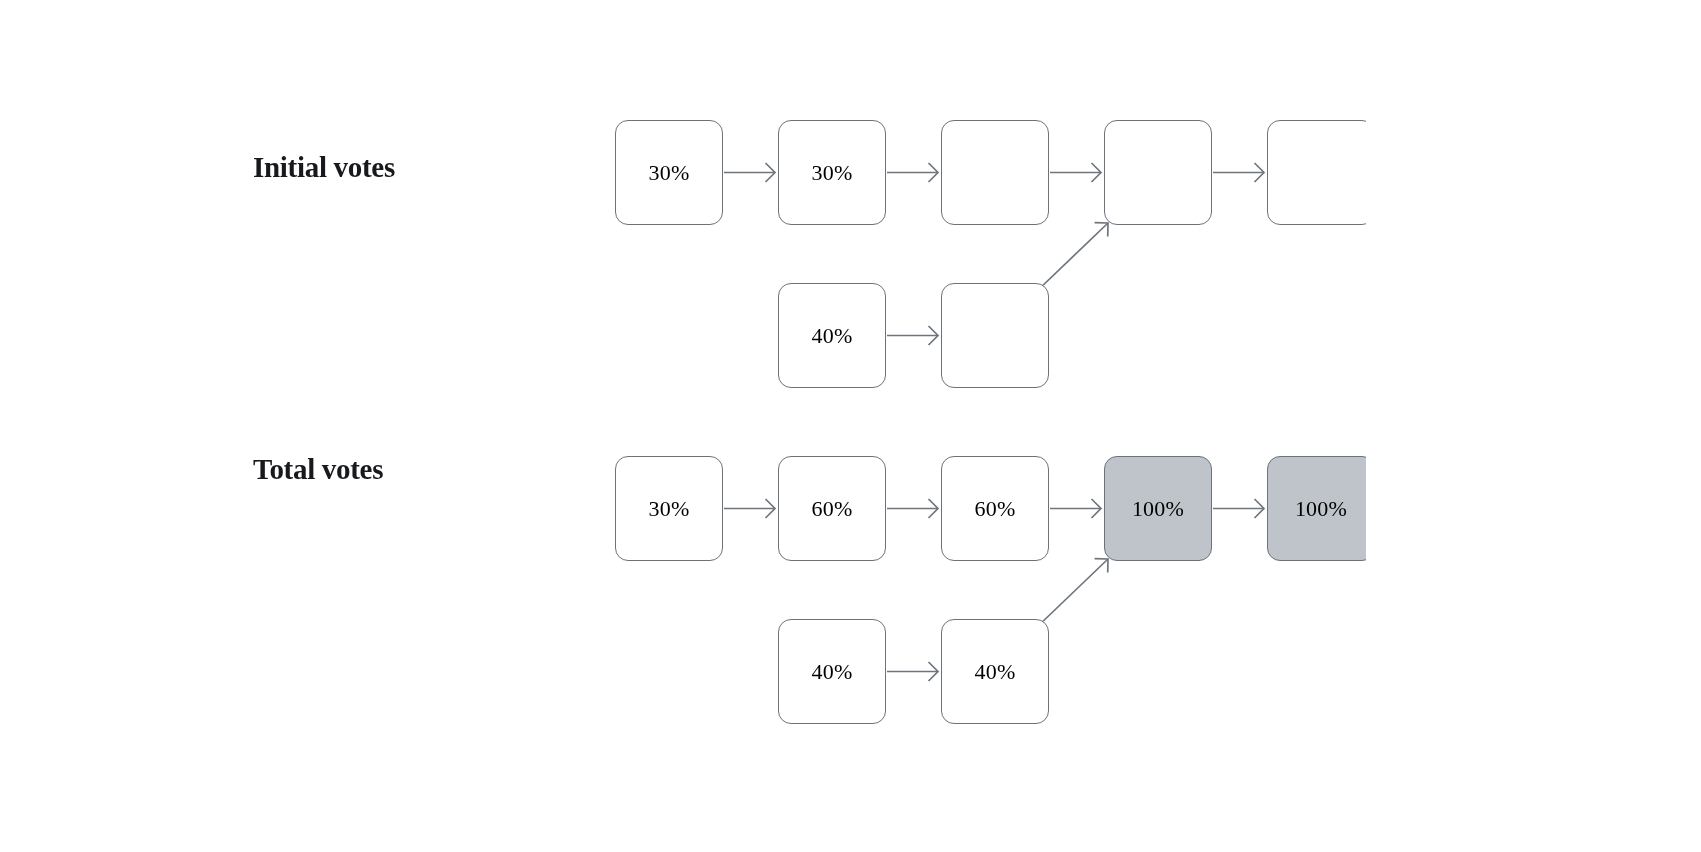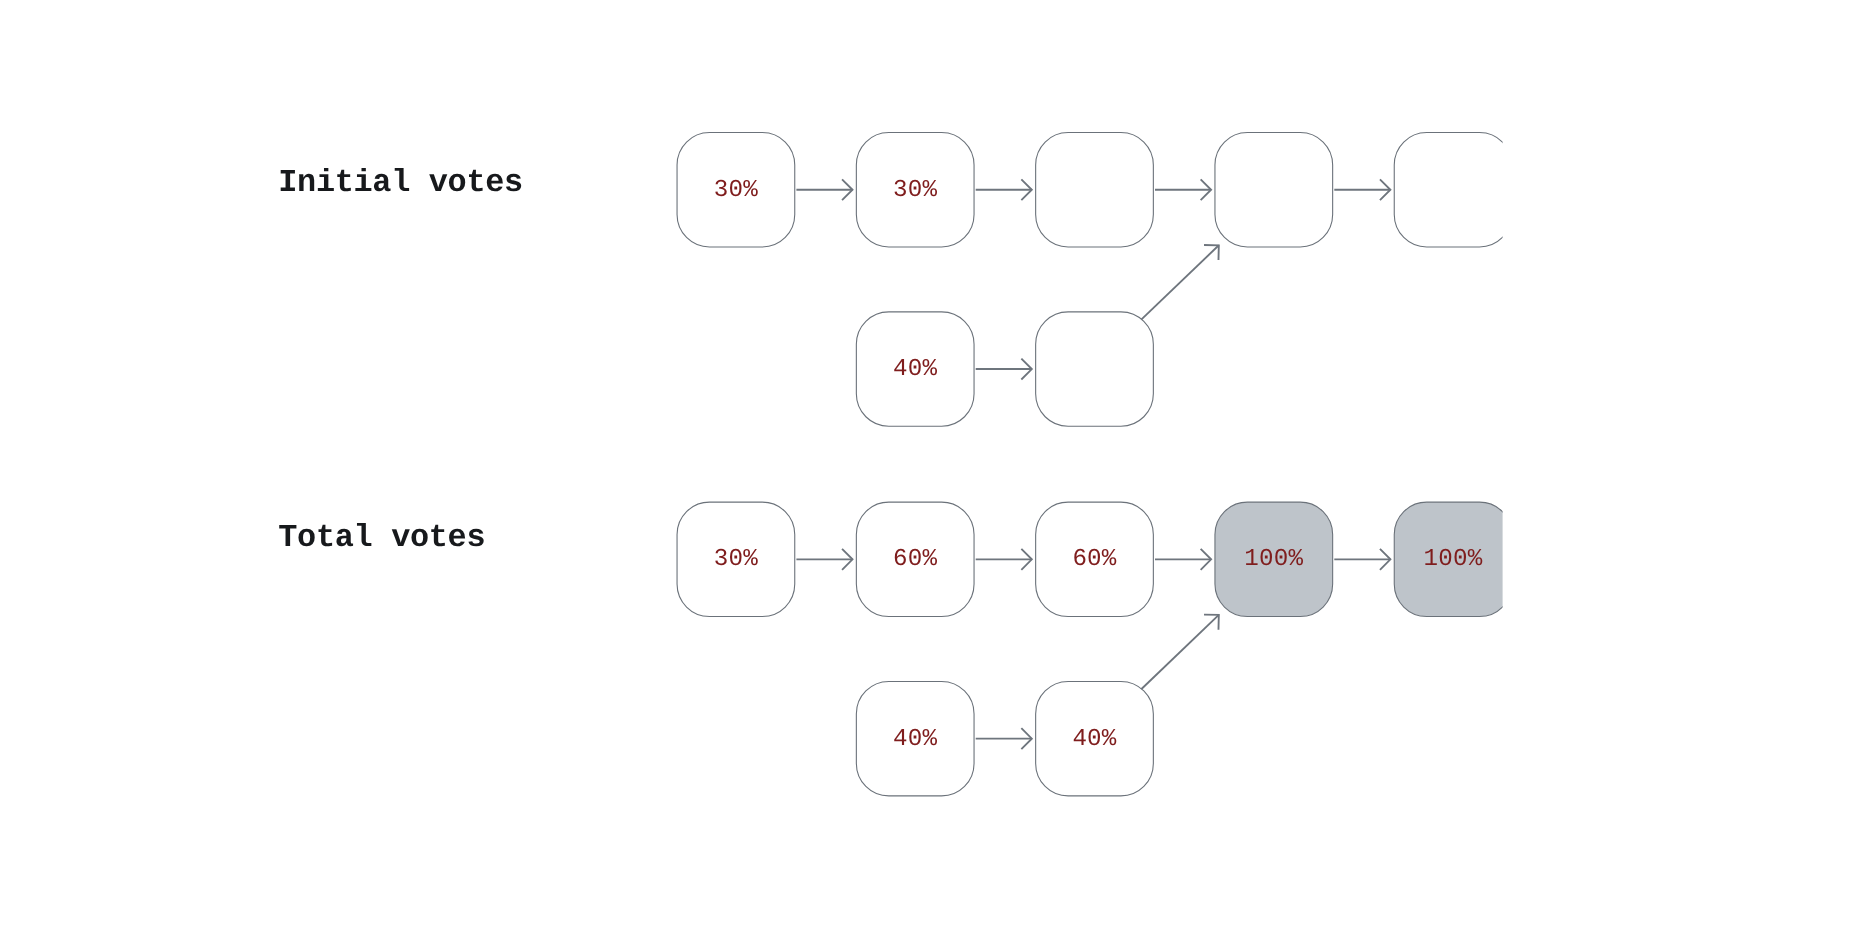--- a/index.html
+++ b/index.html
@@ -6,44 +6,44 @@
     margin: 0;
     padding: 0;
     background: #ffffff;
   }
   .canvas {
     position: relative;
     width: 1366px;
     height: 852px;
     background: #ffffff;
     overflow: hidden;
-    font-family: Liberation Mono, monospace;
+    font-family: Liberation Serif, serif;
   }
   .section-label {
     position: absolute;
     left: 253px;
     color: #17191c;
     font-size: 29px;
     line-height: 34px;
     font-weight: 600;
     letter-spacing: -0.3px;
     white-space: nowrap;
   }
   .node {
     position: absolute;
     width: 108px;
     height: 105px;
     box-sizing: border-box;
     background: #ffffff;
     border: 1.5px solid #6b727a;
-    border-radius: 30px;
+    border-radius: 13px;
     display: flex;
     align-items: center;
     justify-content: center;
-    color: #7f1d1d;
+    color: #000000;
     font-size: 22px;
     letter-spacing: 0.2px;
   }
   .node.shaded {
     background: #bec4ca;
   }
   .edges {
     position: absolute;
     left: 0;
     top: 0;
@@ -105,21 +105,21 @@
       <span></span>
     </div>
 
   <div class="node" style="left:778px;  top:283px">
       <span>40%</span>
     </div>
   <div class="node" style="left:941px;  top:283px">
       <span></span>
     </div>
 
-  <div class="section-label" style="top:472px">
+  <div class="section-label" style="top:452px">
     <div>Total votes</div>
   </div>
 
   <div class="node" style="left:615px;  top:456px">
       <span>30%</span>
     </div>
   <div class="node" style="left:778px;  top:456px">
       <span>60%</span>
     </div>
   <div class="node" style="left:941px;  top:456px">

